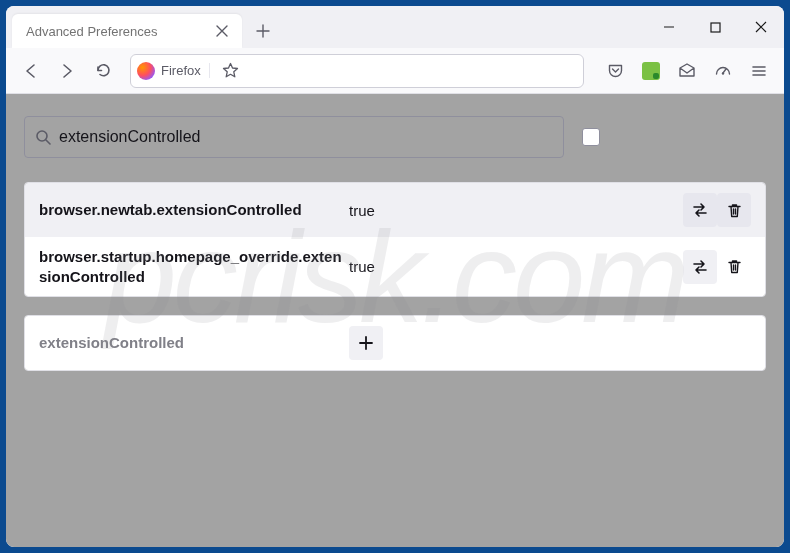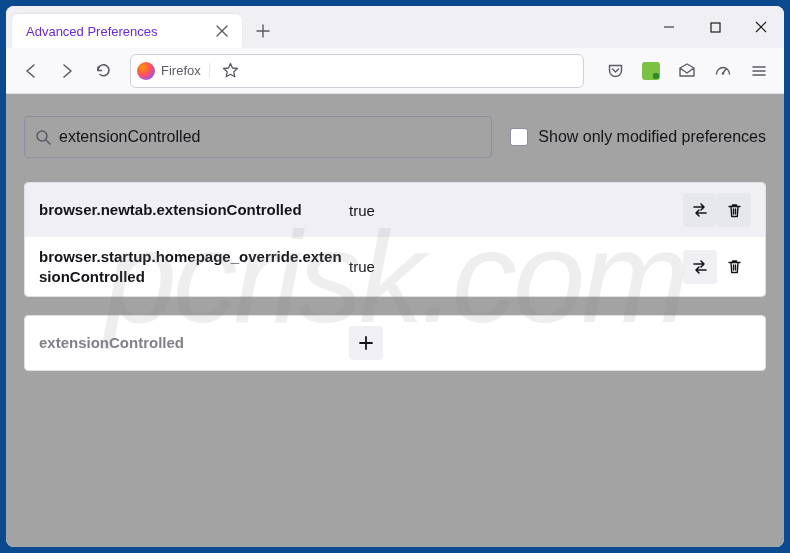--- a/index.html
+++ b/index.html
@@ -35,21 +35,21 @@
     align-items: center;
     background: #fff;
     height: 34px;
     border-radius: 6px 6px 0 0;
     padding: 0 10px 0 14px;
     margin-bottom: 0;
     min-width: 230px;
     box-shadow: 0 -1px 2px rgba(0,0,0,0.05);
     position: relative;
   }
-  .tab-title { font-size: 13px; color: #6d28d9; flex: 1; }
+  .tab-title { font-size: 13px; color: #737373; flex: 1; }
   .tab-close {
     width: 20px; height: 20px; display:flex; align-items:center; justify-content:center;
     border-radius: 3px; cursor: pointer; color:#5b5b66; font-size: 16px;
   }
   .newtab-btn {
     width: 30px; height: 30px; display:flex; align-items:center; justify-content:center;
     margin-left: 6px; margin-bottom: 2px; border-radius: 4px; cursor:pointer; color:#5b5b66;
   }
   .win-controls {
     position: absolute; right: 0; top: 0; height: 42px; display:flex; align-items:center;
@@ -250,21 +250,20 @@
     <div class="search-row">
       <div class="pref-search">
         <svg width="16" height="16" viewBox="0 0 16 16">
             <circle cx="7" cy="7" r="5" stroke="currentColor" stroke-width="1.6" fill="none"></circle>
             <path d="M11 11 L15 15" stroke="currentColor" stroke-width="1.6" stroke-linecap="round"></path>
           </svg>
         <input type="text" value="extensionControlled" style="">
       </div>
       <label class="mod-checkbox">
         <span class="checkbox-box"></span>
-        <span>Show only modified preferences</span>
       </label>
     </div>
 
     <div class="pref-table">
       <div class="pref-row odd">
         <div class="pref-name">browser.newtab.extensionControlled</div>
         <div class="pref-value">true</div>
         <div class="row-action">
           <svg width="18" height="18" viewBox="0 0 18 18">
               <path d="M3 6 H13 M13 6 L10 3 M13 6 L10 9 M15 12 H5 M5 12 L8 9 M5 12 L8 15" stroke="#15141a" stroke-width="1.6" fill="none" stroke-linecap="round" stroke-linejoin="round"></path>

